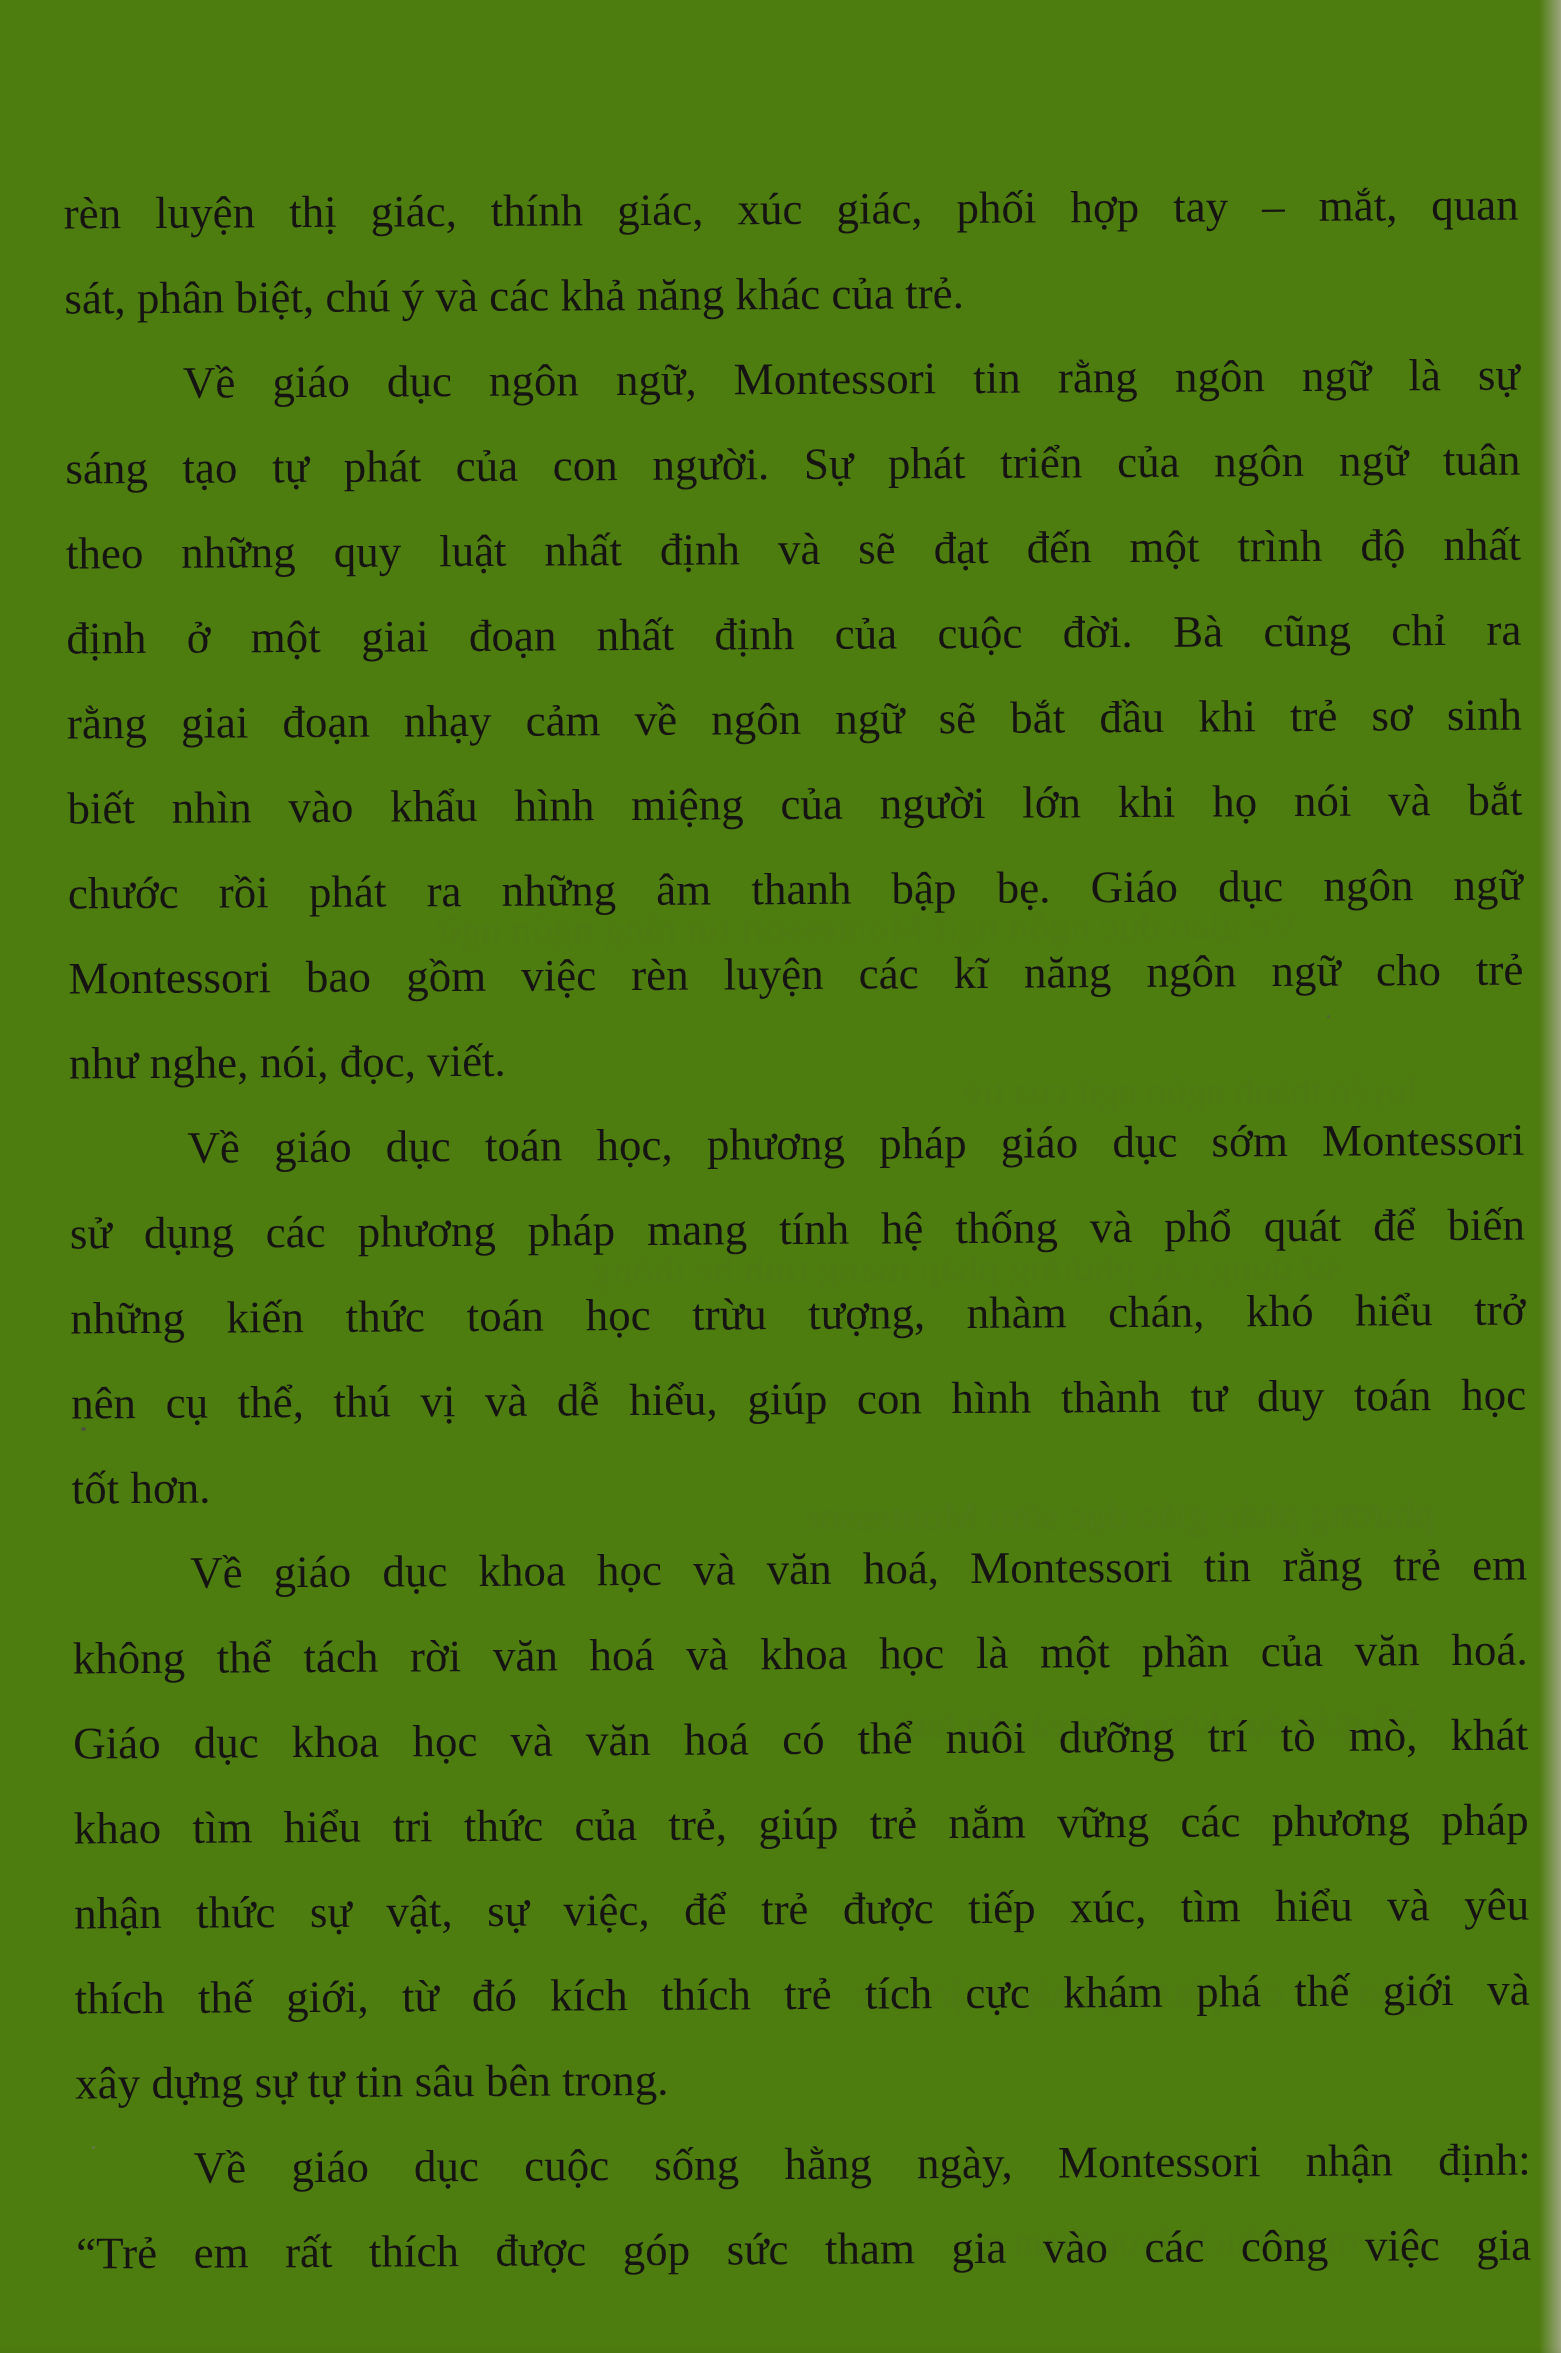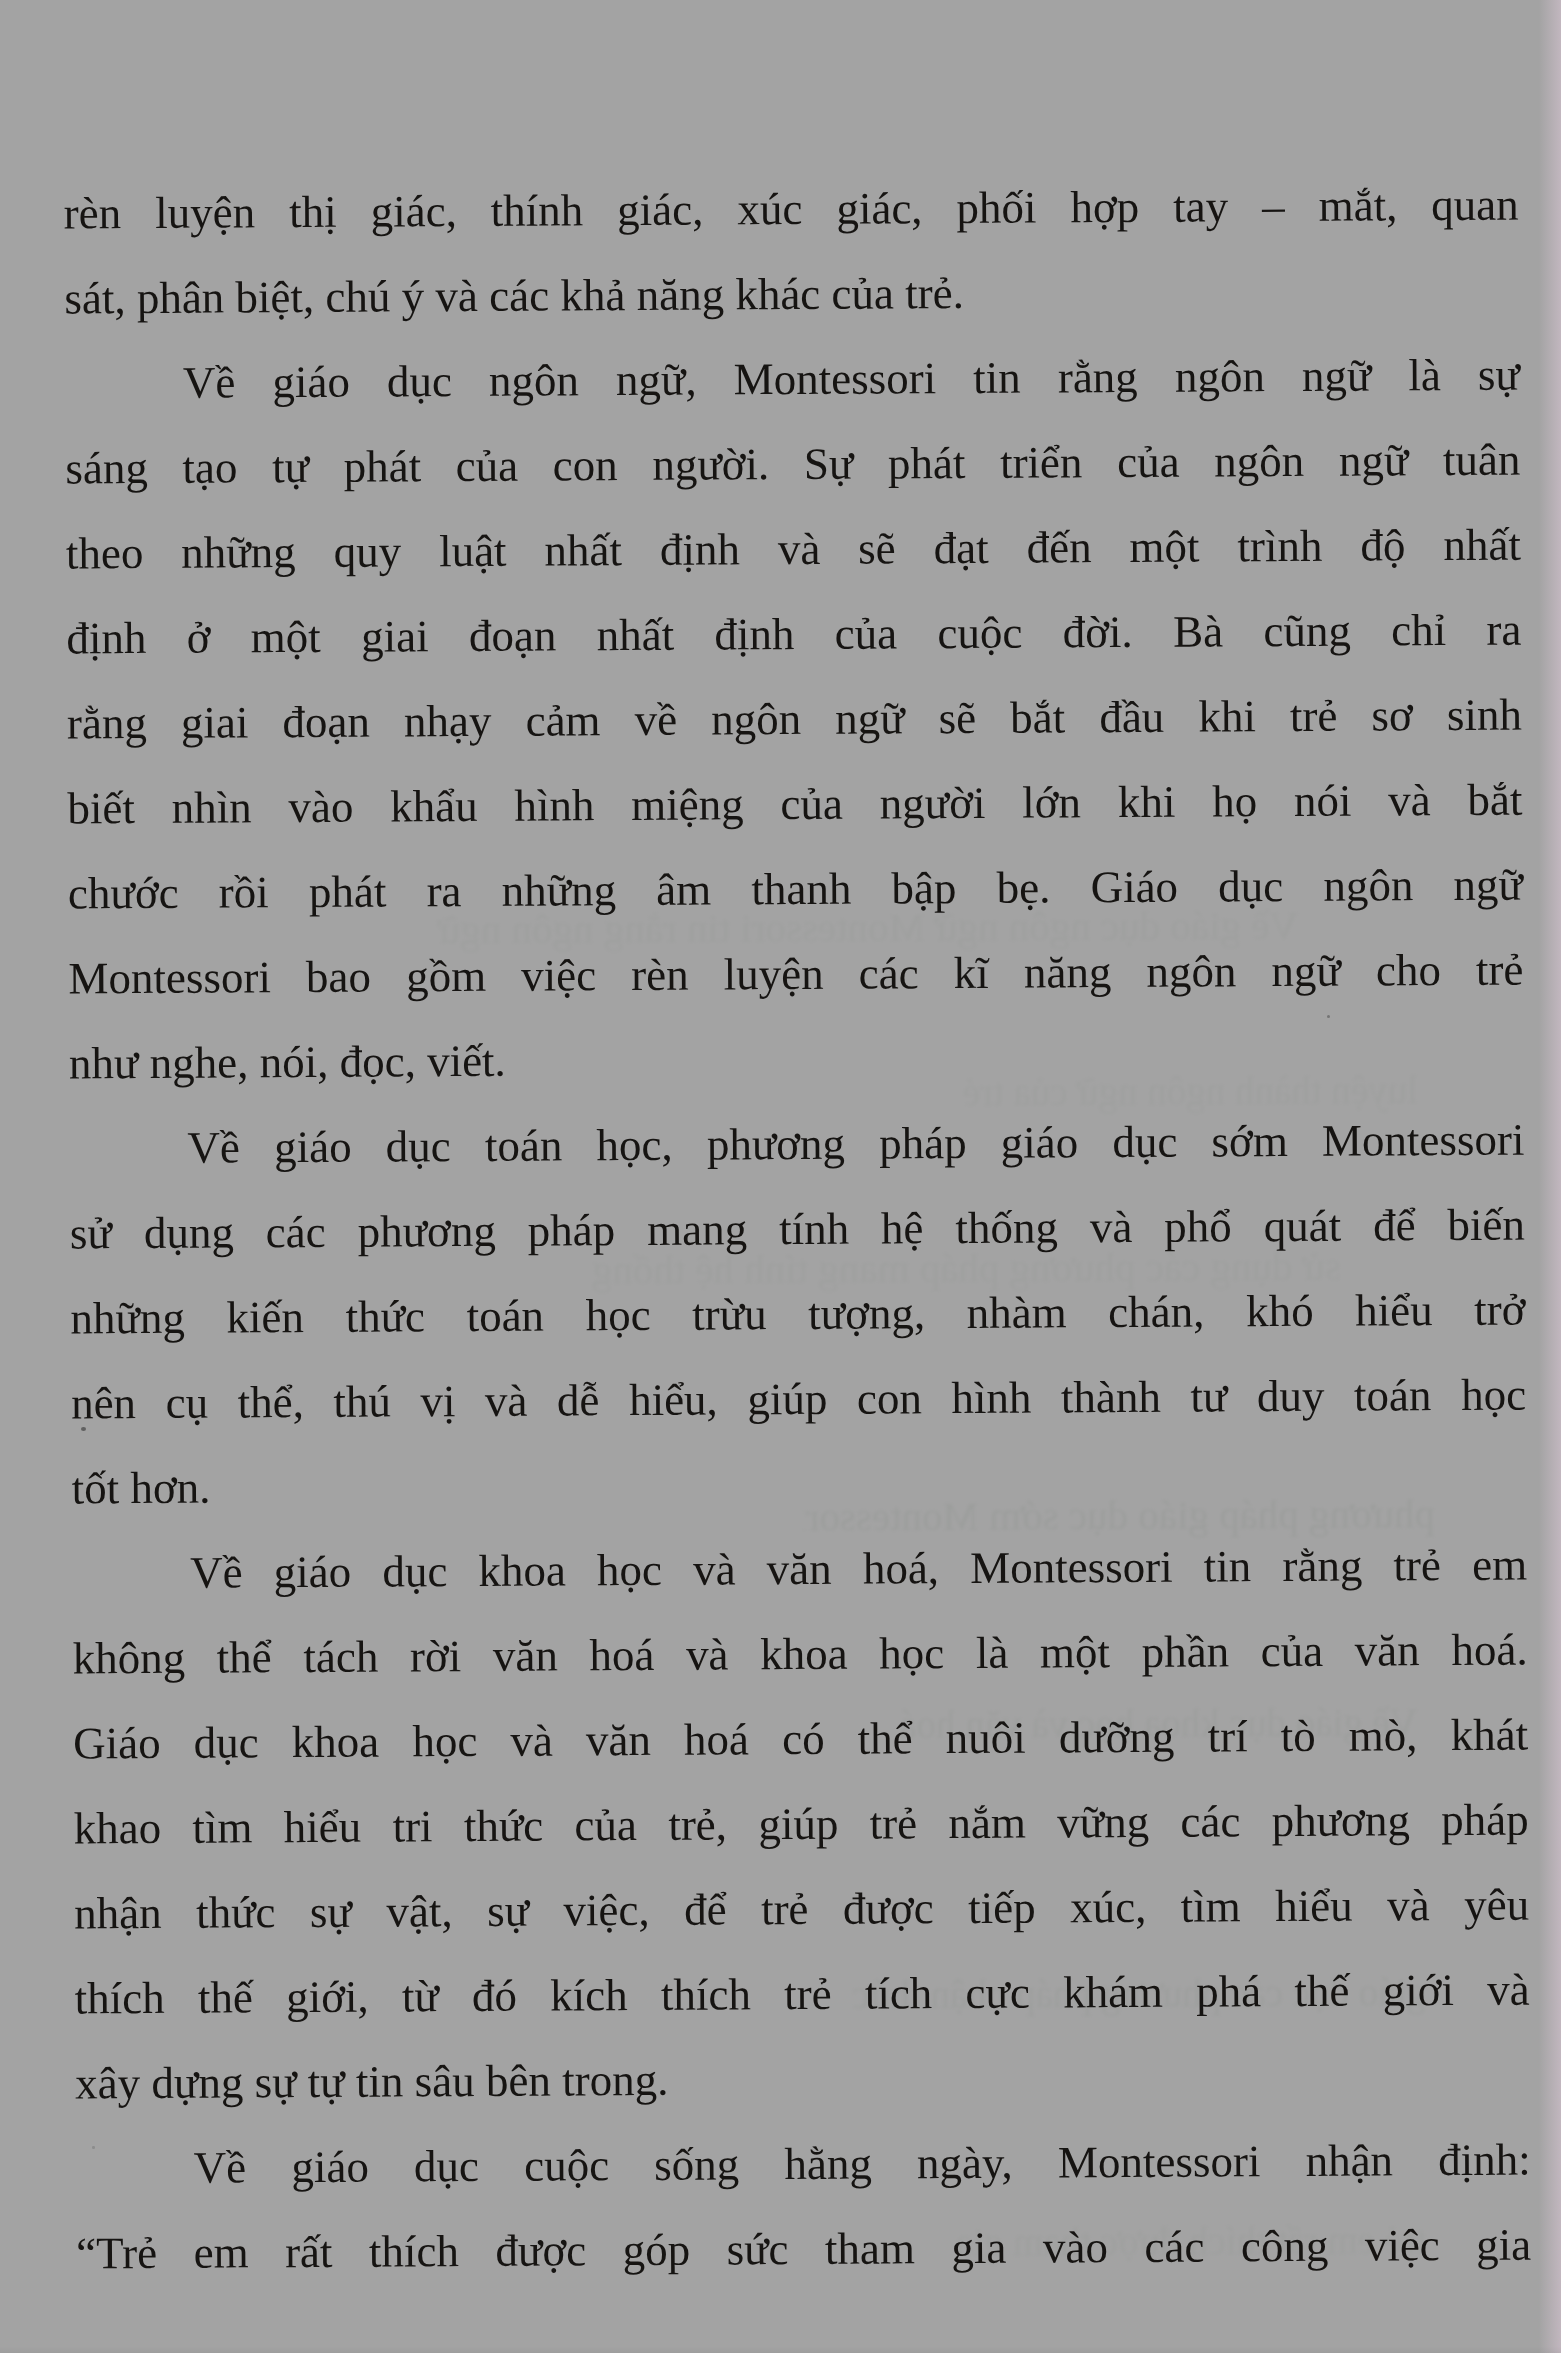--- a/index.html
+++ b/index.html
@@ -1,20 +1,20 @@
 <!DOCTYPE html>
 <html style="font-size:13.7px"><head>
 <meta charset="utf-8">
 <style>
   html, body { margin: 0; padding: 0; background: #e8e8e8; }
   .page {
     position: relative;
     width: 1561px;
     height: 2354px;
-    background: #a3a3a3;
+    background: #4d7c0f;
     overflow: hidden;
   }
   .text-block {
     position: absolute;
     left: 70px;
     top: 167px;
     width: 1455px;
     transform: rotate(-0.35deg);
     transform-origin: 50% 50%;
     font-family: "Liberation Serif", "DejaVu Serif", serif;

